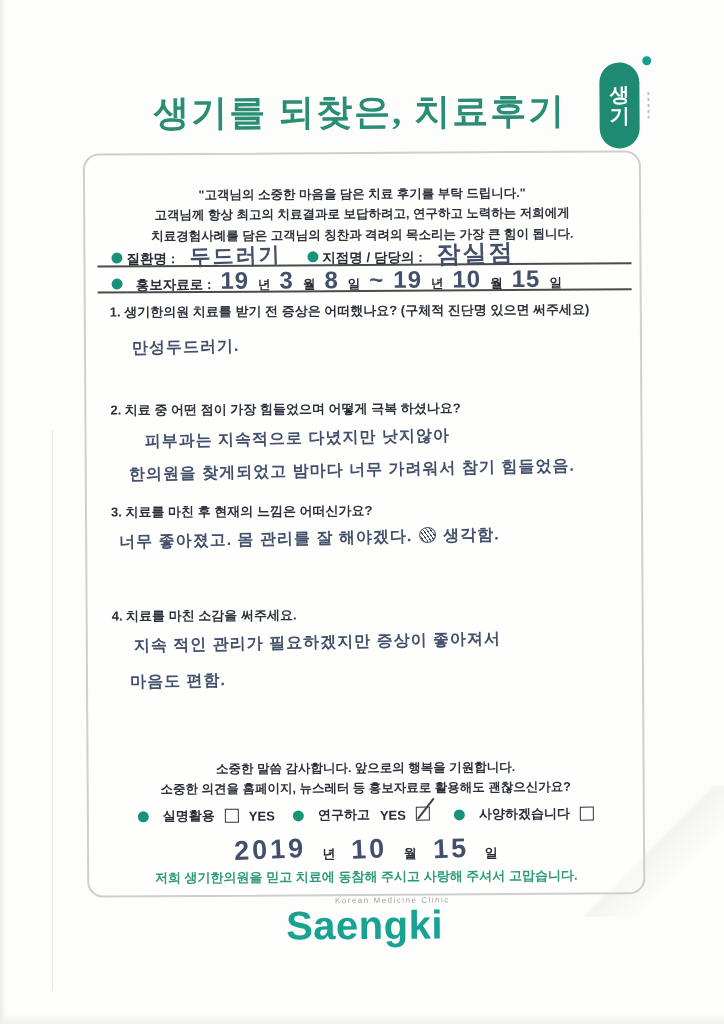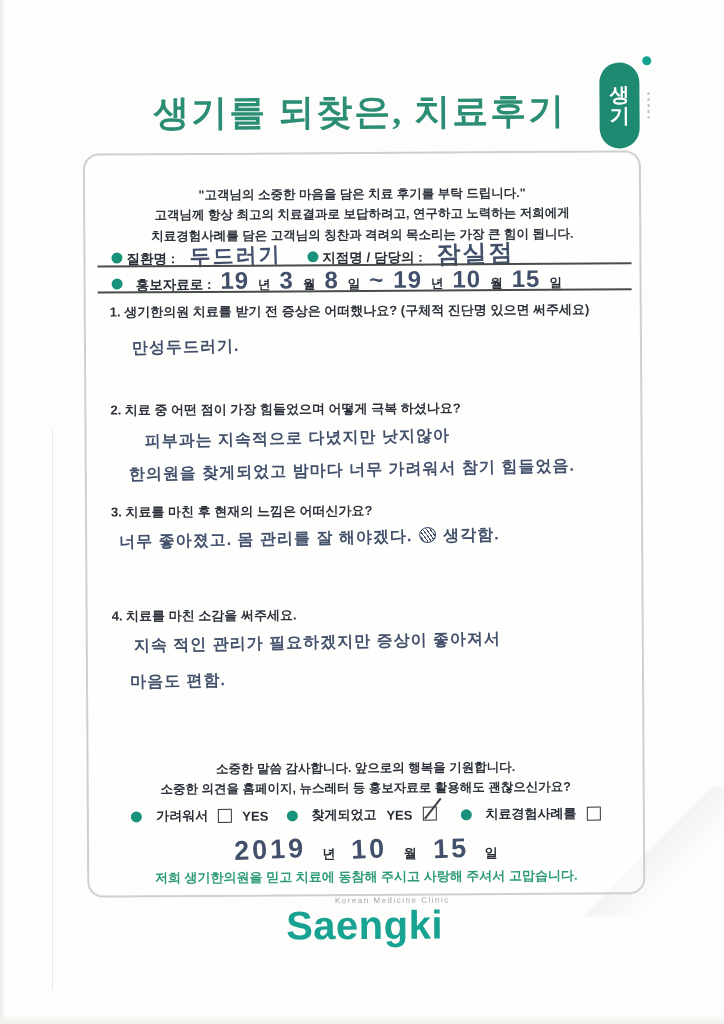--- a/index.html
+++ b/index.html
@@ -155,32 +155,32 @@
     <div class="hw hw-line" style="position:absolute;top:478px;left:46px;">지속 적인 관리가 필요하겠지만 증상이 좋아져서</div>
     <div class="hw hw-line" style="position:absolute;top:516px;left:42px;">마음도 편함.</div>
 
     <div class="thanks" style="top:604px;">
       <div>소중한 말씀 감사합니다. 앞으로의 행복을 기원합니다.</div>
       <div>소중한 의견을 홈페이지, 뉴스레터 등 홍보자료로 활용해도 괜찮으신가요?</div>
     </div>
 
     <div class="consent">
       <span class="bullet"></span>
-      <span>가려워서</span>
+      <span>실명활용</span>
       <span class="cbox"></span>
       <span>YES</span>
       <span class="bullet" style="margin-left:8px;"></span>
-      <span>찾게되었고</span>
+      <span>연구하고</span>
       <span>YES</span>
       <span class="rel">
         <span class="cbox"></span>
         <span class="check-slash"></span>
       </span>
       <span class="bullet" style="margin-left:14px;"></span>
-      <span>치료경험사례를</span>
+      <span>사양하겠습니다</span>
       <span class="cbox"></span>
     </div>
 
     <div class="dateline">
       <span class="hw date-hw">2019</span>
       <span class="date-unit">년</span>
       <span class="hw date-hw">10</span>
       <span class="date-unit">월</span>
       <span class="hw date-hw">15</span>
       <span class="date-unit">일</span>

